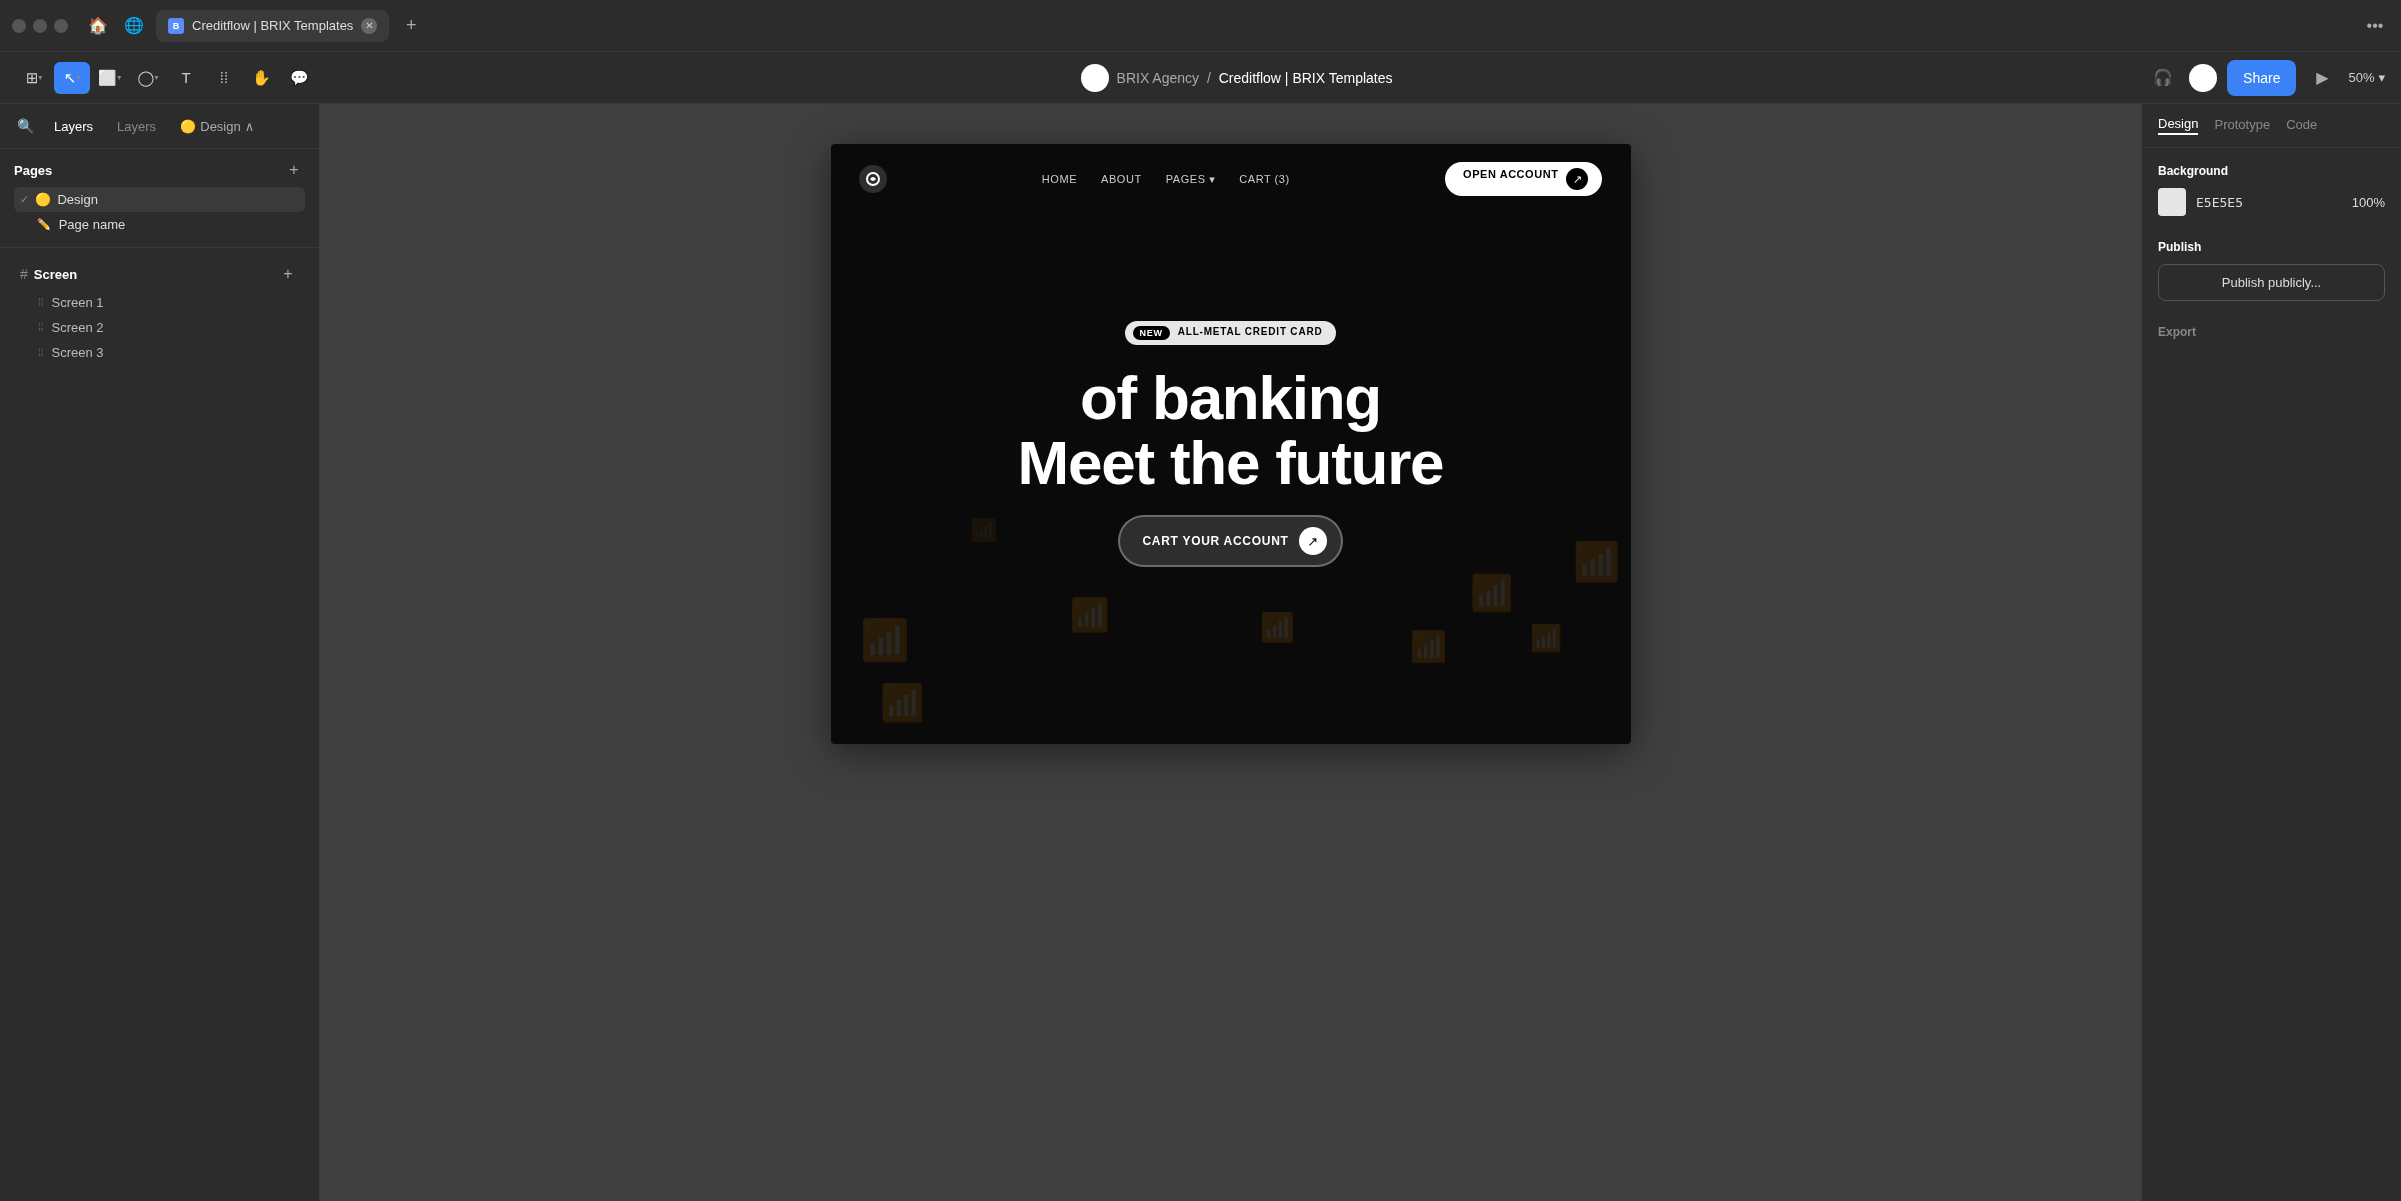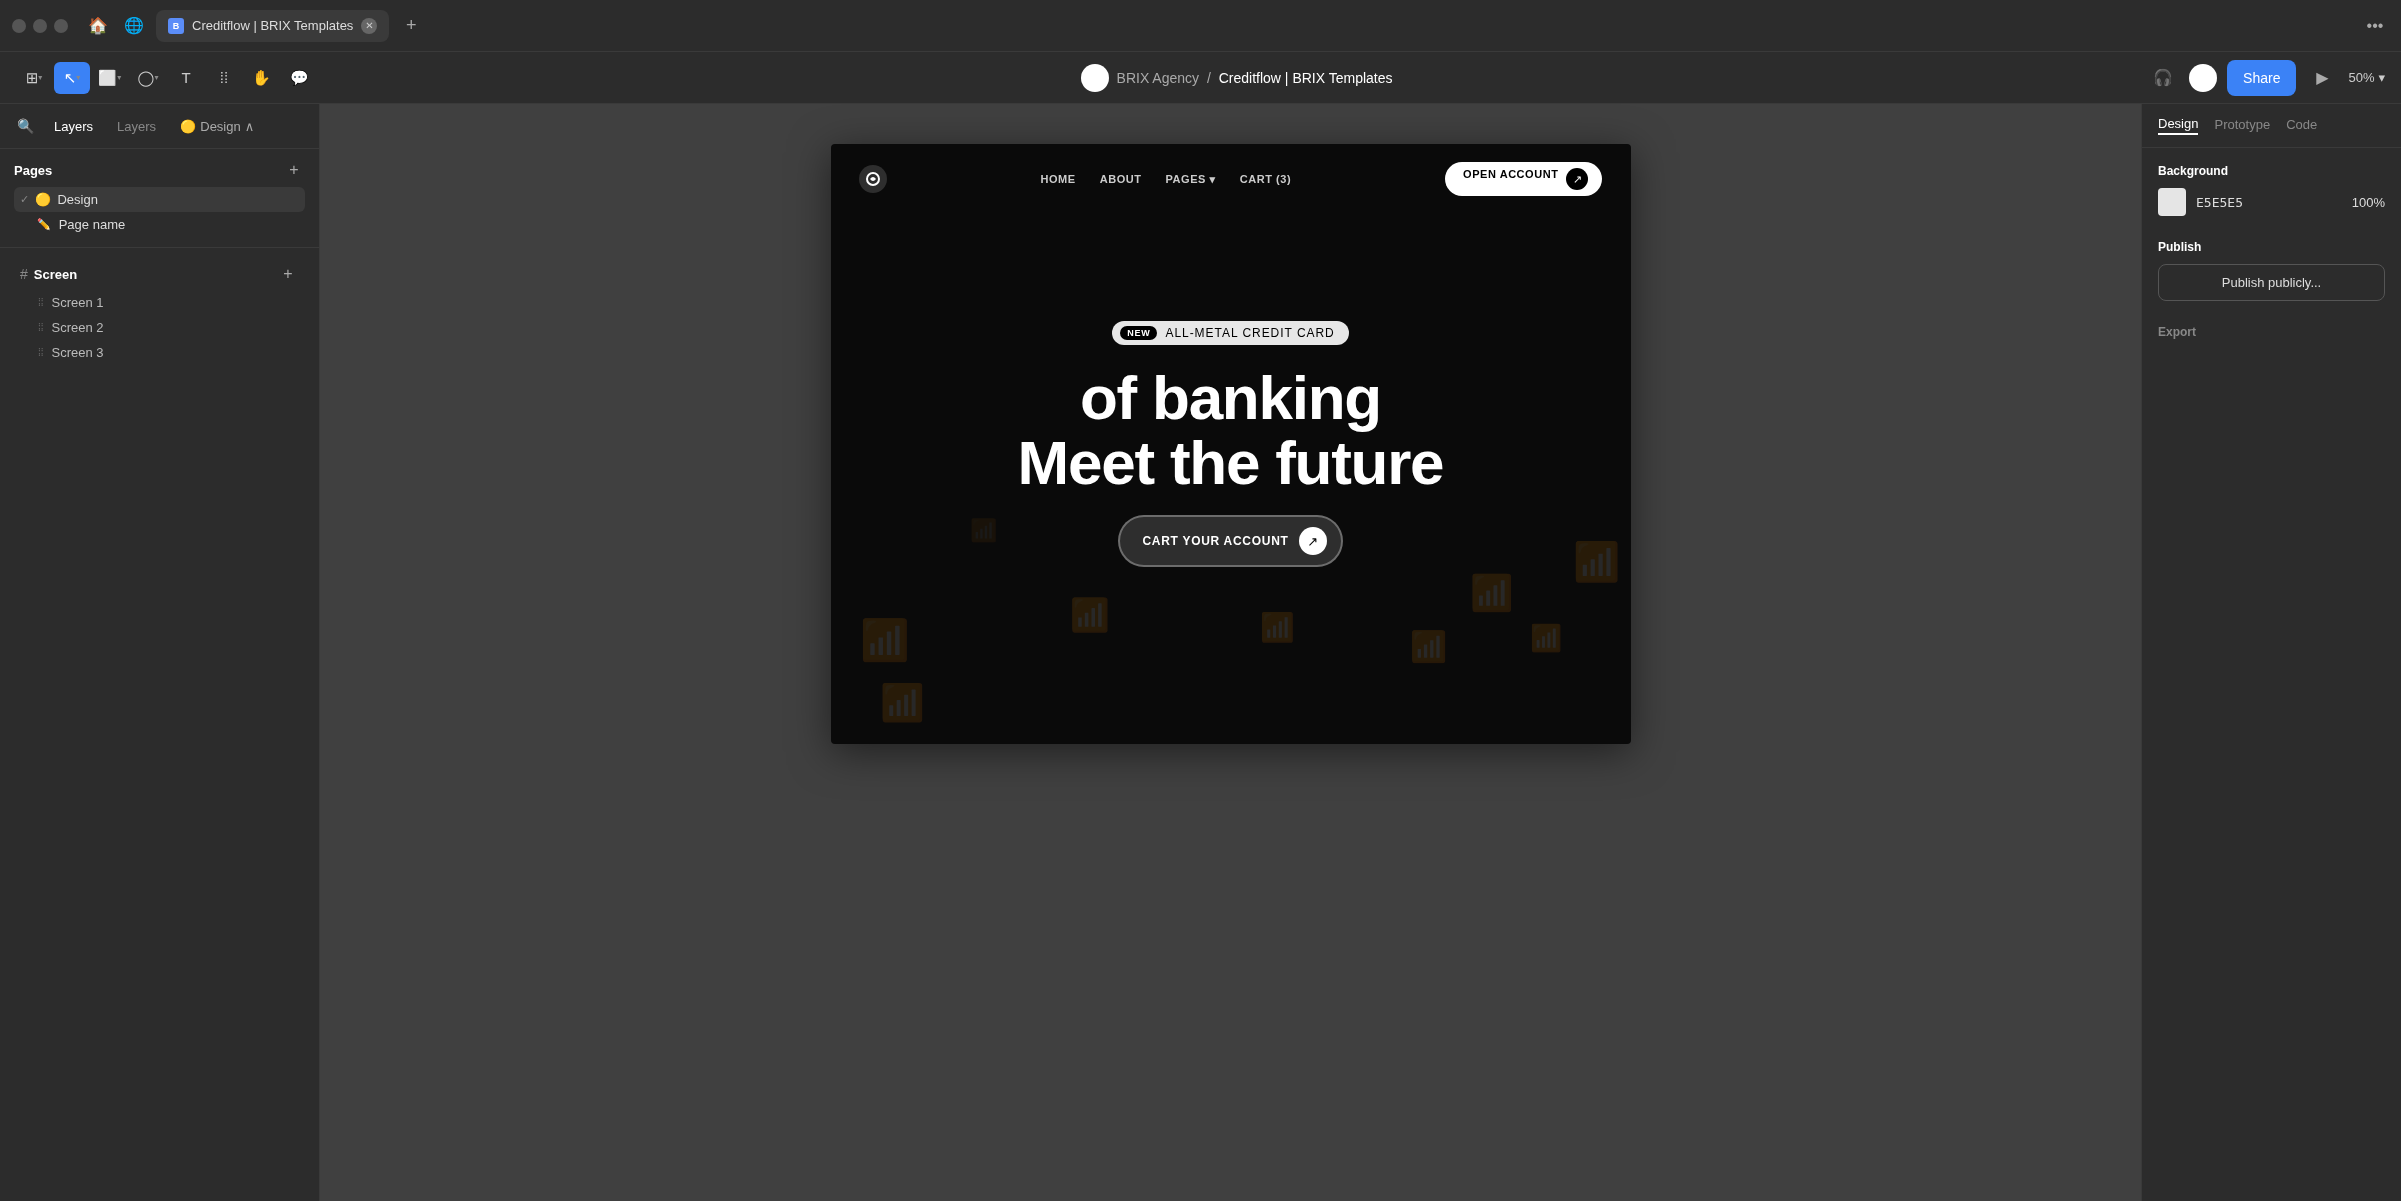--- a/index.html
+++ b/index.html
@@ -422,21 +422,21 @@
     .nav-logo svg { width: 16px; height: 16px; fill: white; }
     .nav-links {
       display: flex;
       align-items: center;
       gap: 24px;
     }
     .nav-link {
       font-size: 11px;
       color: #ccc;
       letter-spacing: 0.05em;
-      font-weight: 700;
+      font-weight: 400;
     }
     .nav-link.has-arrow::after { content: ' ▾'; }
     .nav-cta {
       display: flex;
       gap: 8px;
       background: #fff;
       border-radius: 50px;
       padding: 6px 14px 6px 18px;
       cursor: pointer;
     }
@@ -478,22 +478,22 @@
     .hero-badge-new {
       background: #000;
       color: #fff;
       font-size: 9px;
       font-weight: 700;
       padding: 2px 7px;
       border-radius: 50px;
       letter-spacing: 0.08em;
     }
     .hero-badge-text {
-      font-size: 12px;
-      font-weight: 400;
+      font-size: 10px;
+      font-weight: 700;
       color: #000;
       letter-spacing: 0.08em;
     }
     .hero-title {
       font-size: 62px;
       font-weight: 700;
       color: #fff;
       text-align: center;
       line-height: 1.05;
       letter-spacing: -0.02em;

